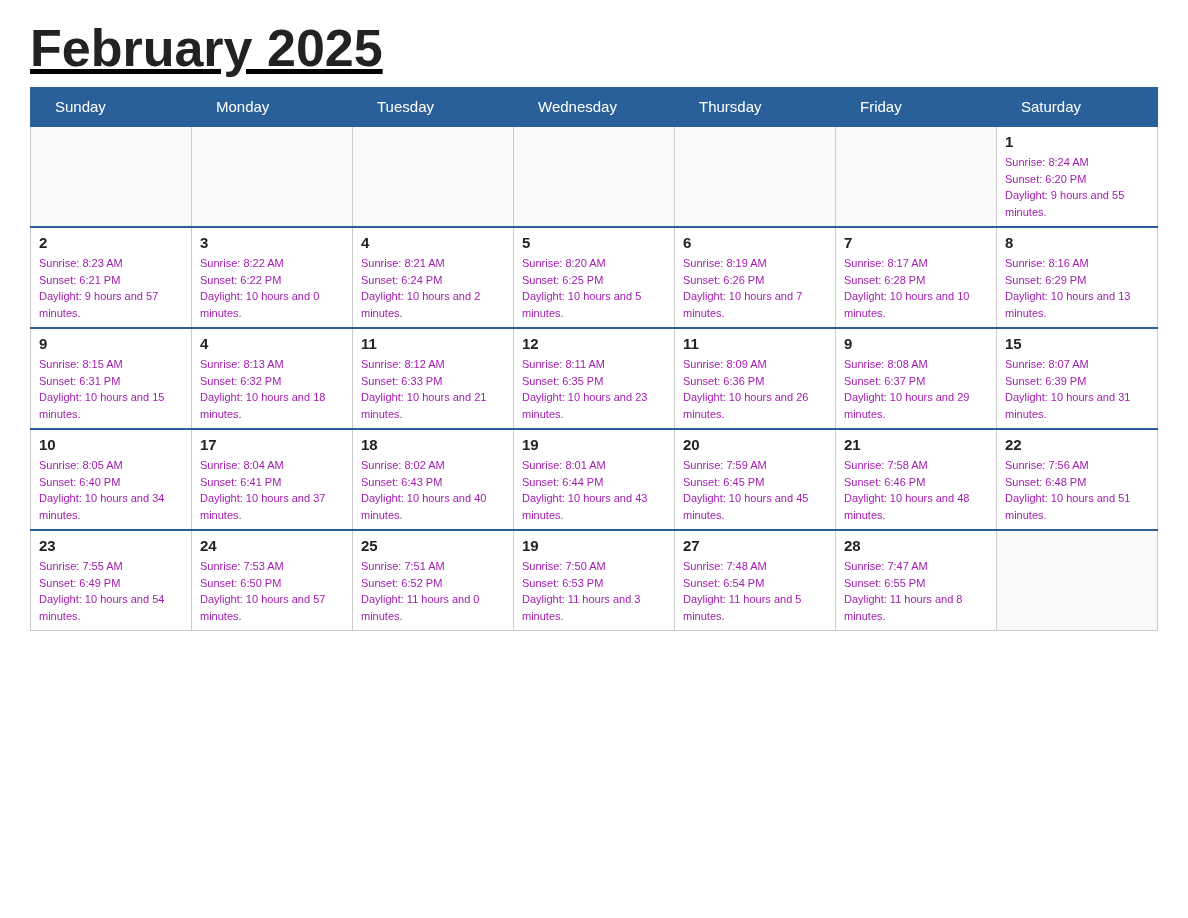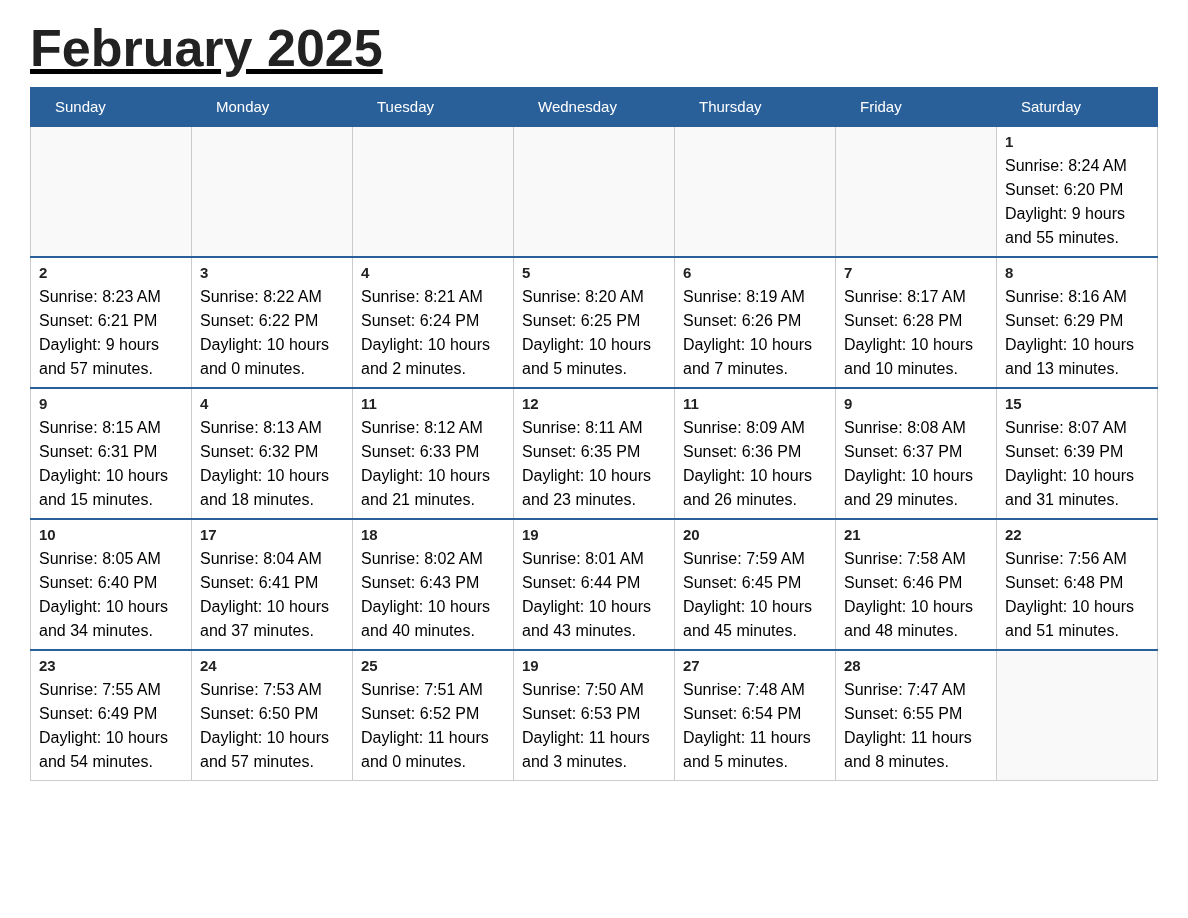--- a/index.html
+++ b/index.html
@@ -83,22 +83,22 @@
     .calendar td.empty {
       background: #f9f9f9;
     }
     .day-number {
       font-size: 15px;
       font-weight: bold;
       margin-bottom: 4px;
       display: block;
     }
     .day-info {
-      font-size: 16px;
-      color: #000000;
+      font-size: 11px;
+      color: #a21caf;
       line-height: 1.5;
     }
     .row-top td {
       border-top: 2px solid #2a6099;
     }
   </style>
 </head>
 <body>
 
 <div class="header">

